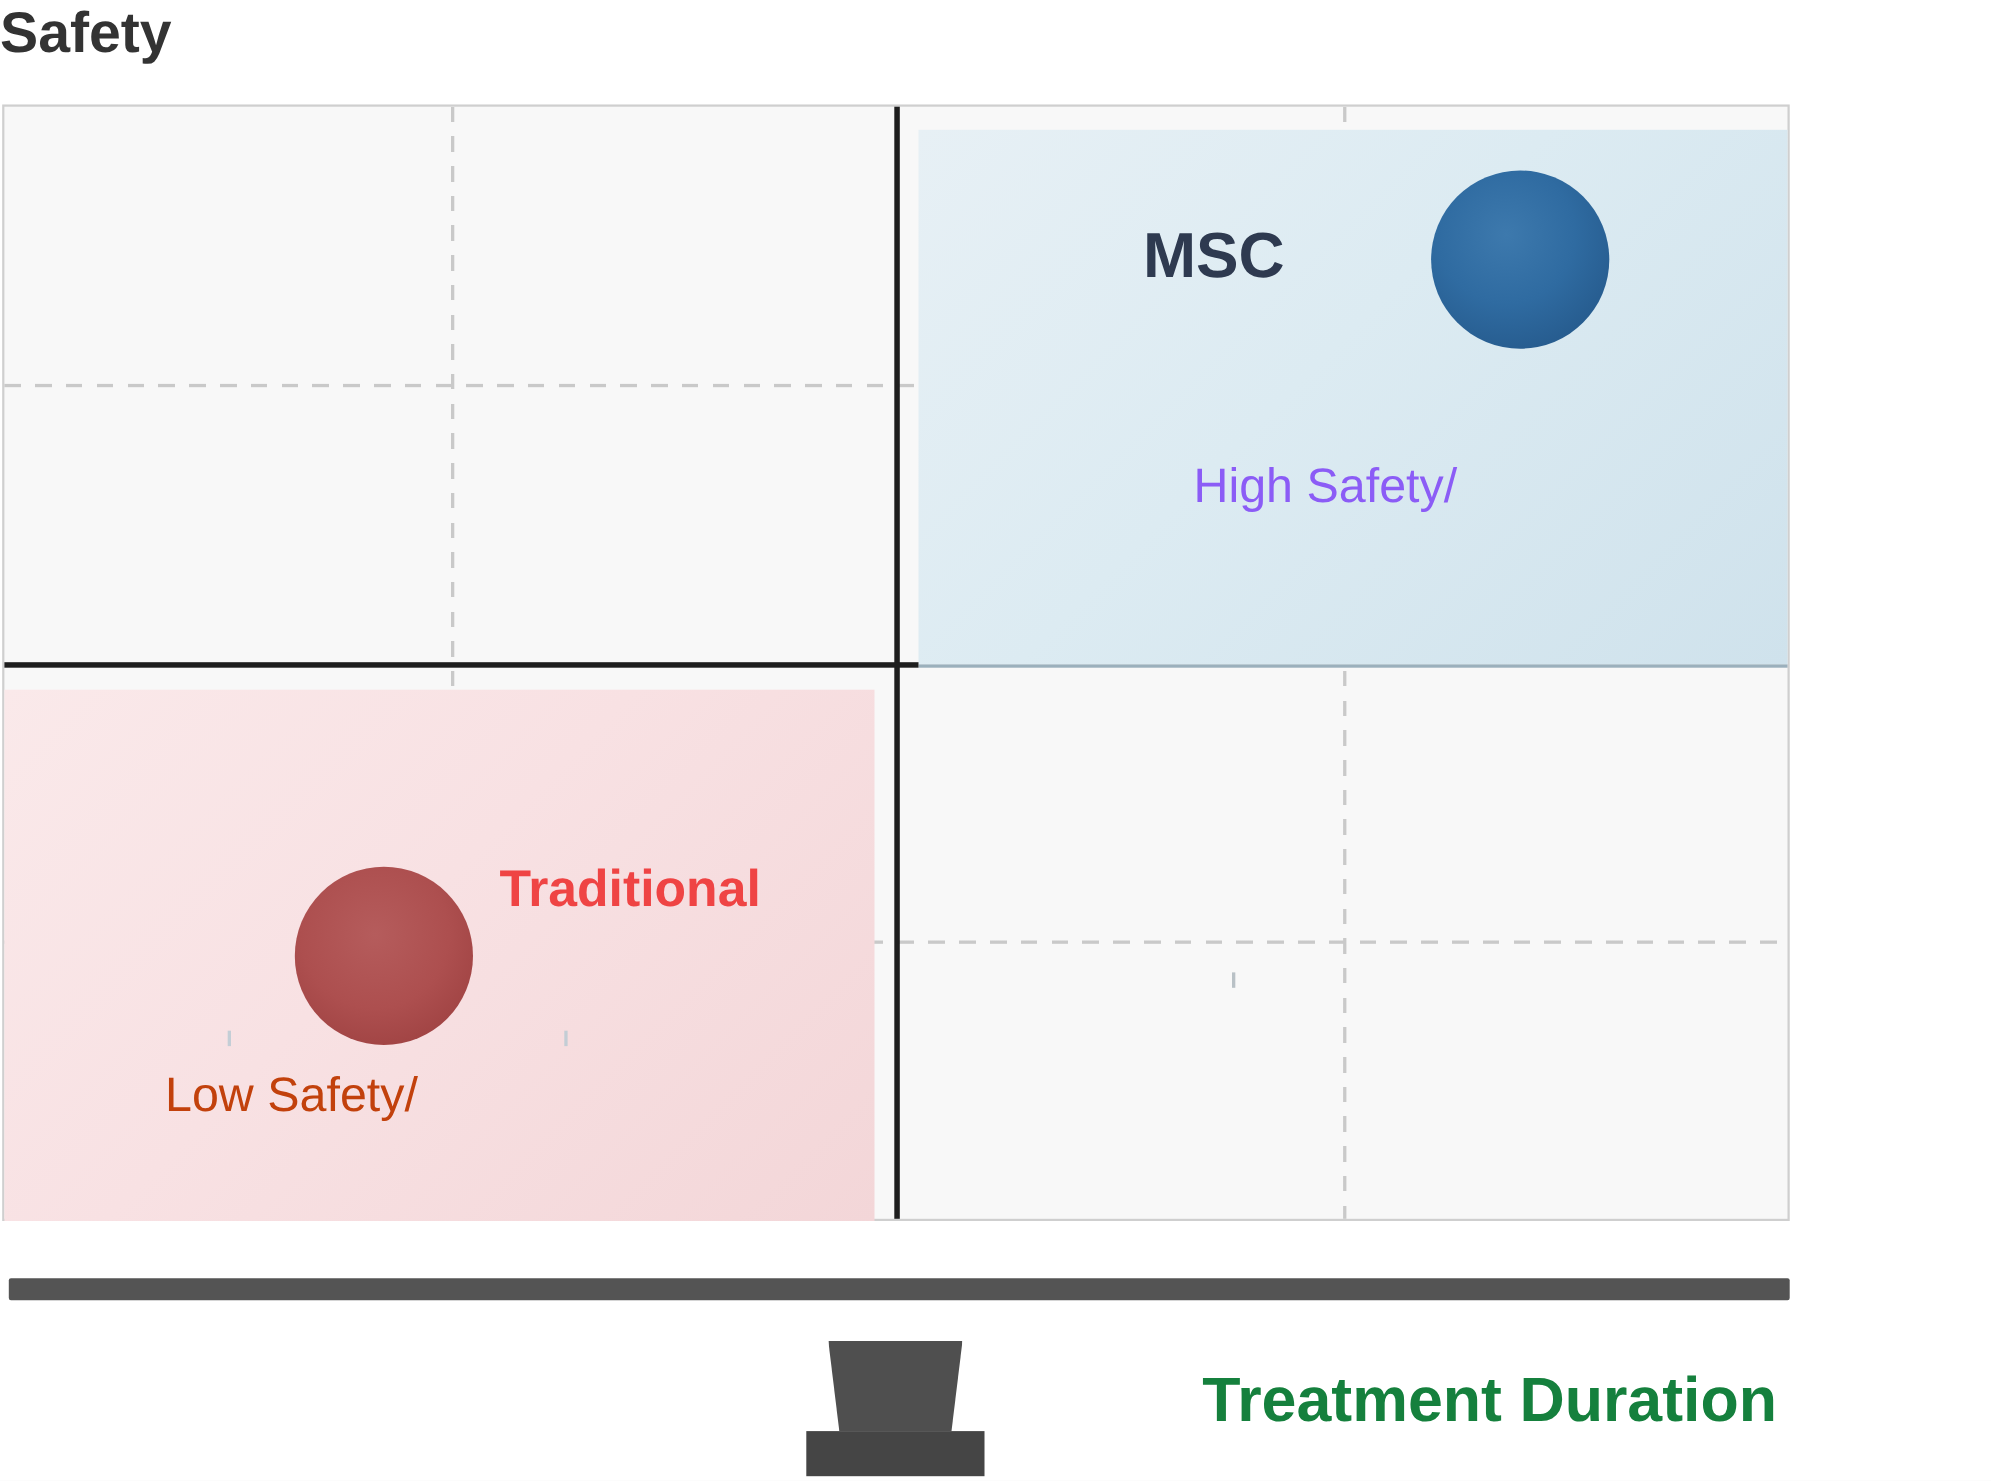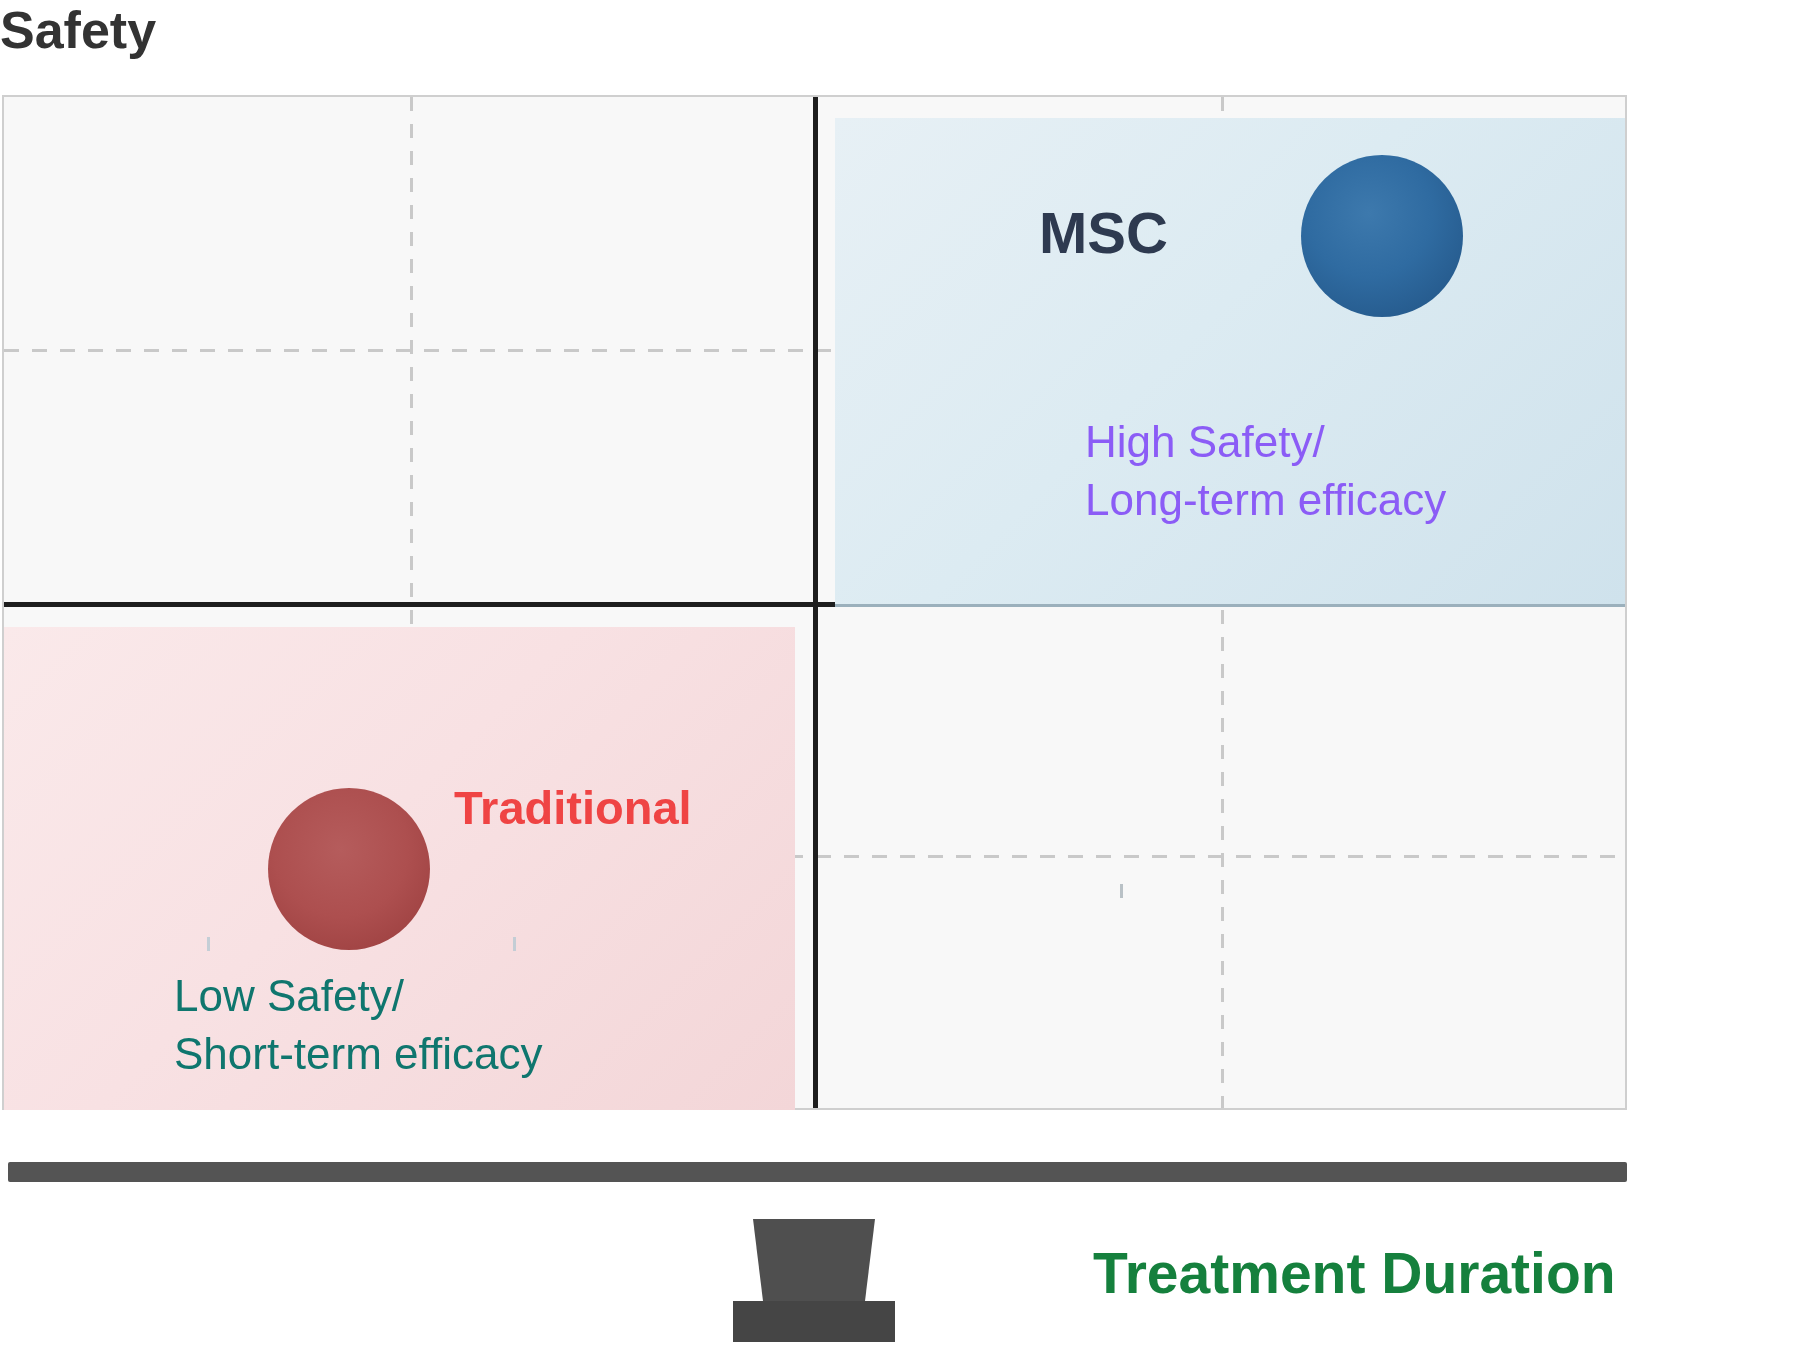--- a/index.html
+++ b/index.html
@@ -65,21 +65,21 @@
   }
   .pt-trad{
     left:264px;top:691px;
     background:radial-gradient(circle at 45% 38%,#b55c5c 0%,#ad4f4f 50%,#a04343 80%,#9a3e3e 100%);
   }
 
   
   .lbl-msc{left:1035px;top:102px;font-size:58px;font-weight:bold;color:#2e3a50;text-align:right;}
   .cap-blue{left:1081px;top:316px;font-size:44px;color:#8b5cf6;line-height:58px;}
   .lbl-trad{left:450px;top:683px;font-size:47px;font-weight:bold;color:#ef4444;}
-  .cap-pink{left:146px;top:870px;font-size:44px;color:#0f766e;line-height:58px;margin-left:24px;}
+  .cap-pink{left:146px;top:870px;font-size:44px;color:#c2410c;line-height:58px;}
 
   
   .x-bar{left:8px;top:1162px;width:1619px;height:20px;background:#545454;border-radius:2px;}
   .pedestal-top{
     left:753px;top:1219px;width:122px;height:82px;background:#4f4f4f;
     clip-path:polygon(0 0,122px 0,112px 82px,10px 82px);
   }
   .pedestal-base{left:733px;top:1301px;width:162px;height:41px;background:#454545;}
   .x-axis-label{
     left:1093px;top:1240px;font-size:57px;font-weight:bold;color:#15803d;white-space:nowrap;
@@ -107,28 +107,26 @@
   <div class="abs axis-v"></div>
   <div class="abs axis-h"></div>
 
   <div class="abs pt pt-msc"></div>
   <div class="abs pt pt-trad"></div>
 
   <div class="abs lbl-msc">MSC</div>
 
   <div class="abs cap-blue">
     <div>High Safety/</div>
-    <div>Long-term efficacy</div>
   </div>
 
   <div class="abs lbl-trad">Traditional</div>
 
   <div class="abs cap-pink">
     <div>Low Safety/</div>
-    <div>Short-term efficacy</div>
   </div>
 
 </div>
 
 <div class="abs x-bar"></div>
 
 <div class="abs pedestal-top"></div>
 <div class="abs pedestal-base"></div>
 
 <div class="abs x-axis-label">Treatment Duration</div>

